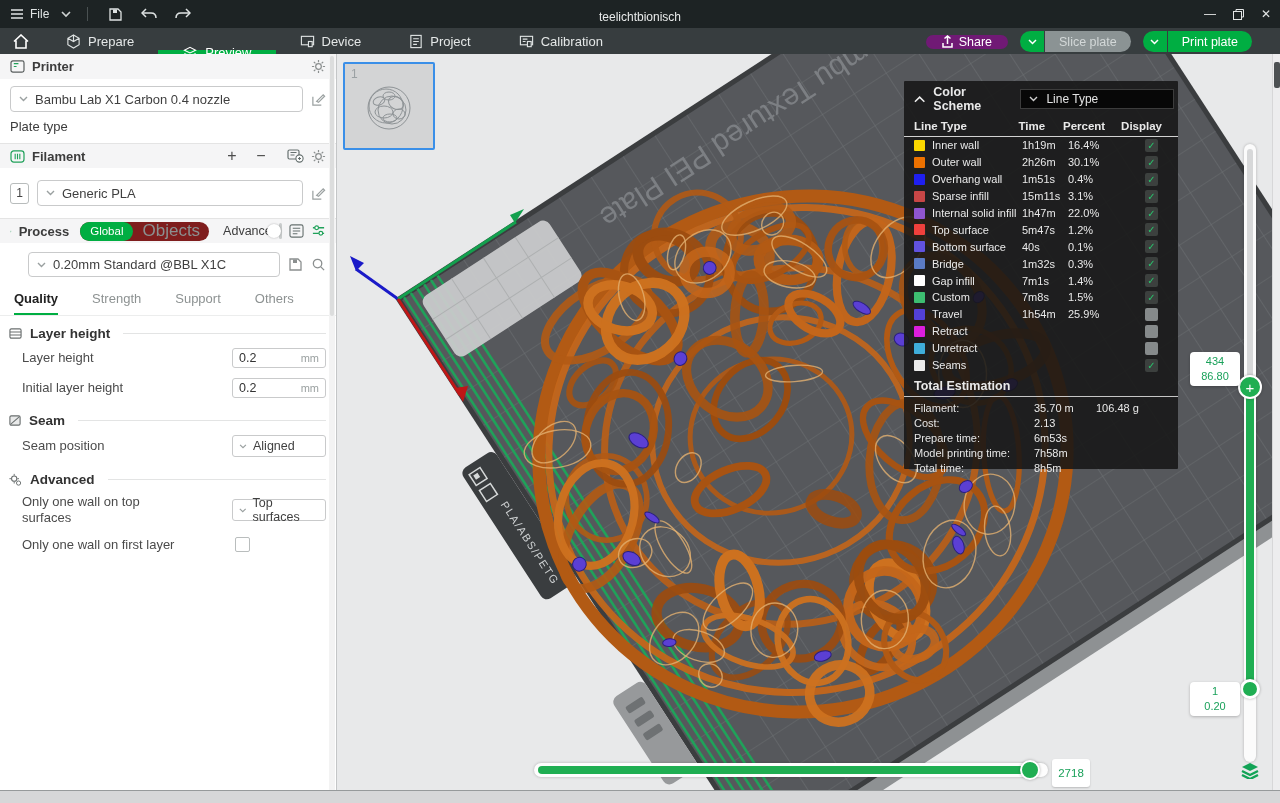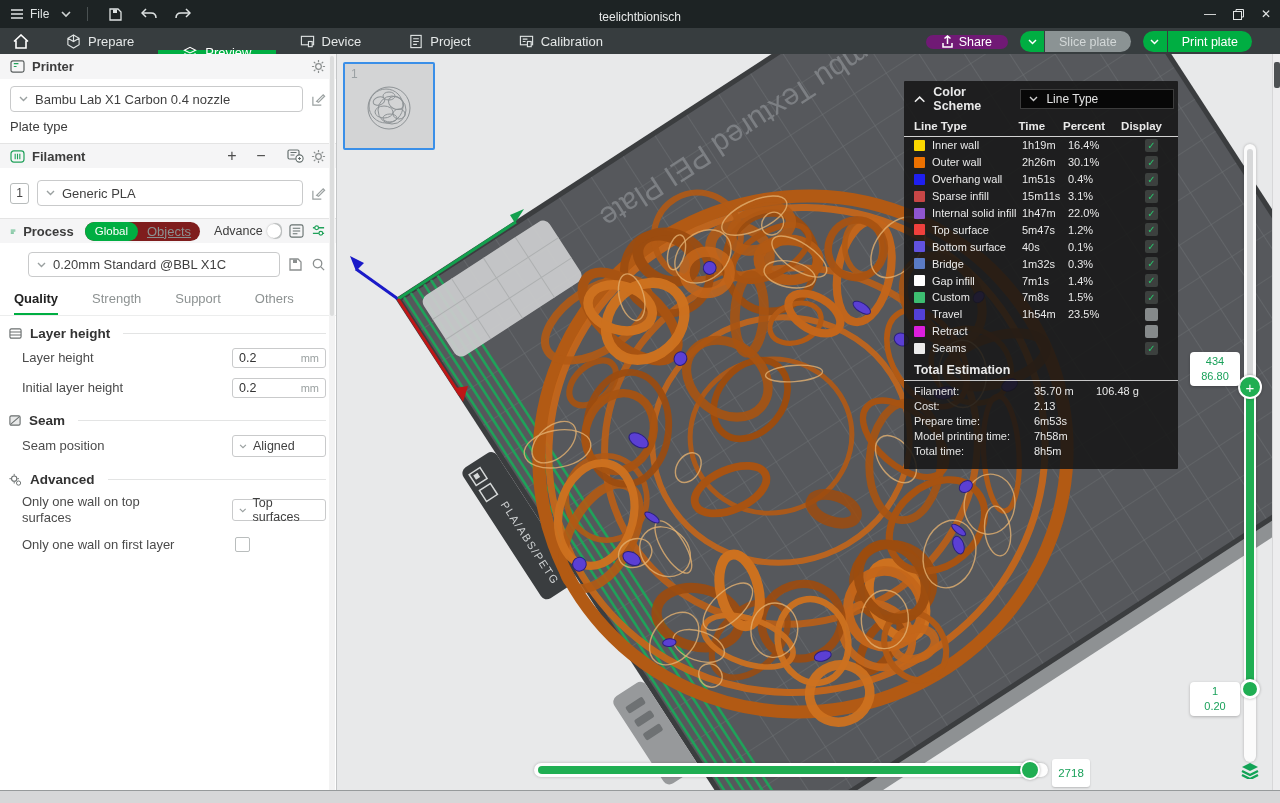--- a/index.html
+++ b/index.html
@@ -38,21 +38,21 @@
   .row { display:flex; align-items:center; padding:7px 10px 3px 10px; gap:8px; }
   .sel { flex:1; height:26px; border:1px solid #c9cacb; border-radius:4px; background:#fff; display:flex; align-items:center; gap:7px; padding:0 8px; font-size:13px; color:#3f3f3f; }
   .sel-sm { width:94px; height:22px; border:1px solid #c9cacb; border-radius:3px; background:#fff; display:flex; align-items:center; gap:6px; padding:0 6px; font-size:12.5px; color:#3f3f3f; }
   .lbl { font-size:13px; color:#3c3c3c; }
   .plabel { flex:1; font-size:13px; color:#4b4b4b; line-height:1.25; }
   .inp { width:94px; height:20px; border:1px solid #c9cacb; border-radius:3px; background:#fff; display:flex; align-items:center; font-size:12.5px; color:#333; padding:0 6px; }
   .inp .u { margin-left:auto; color:#9aa0a0; font-size:11px; }
   .fil-idx { width:19px; height:21px; border:1px solid #b8bcbc; border-radius:3px; display:flex; align-items:center; justify-content:center; font-size:12px; color:#444; }
   .pillwrap { background:#7f1d1d; border-radius:10px; display:flex; height:19px; align-items:center; }
   .pill-on { background:#00ae42; color:#fff; border-radius:10px; font-size:11.5px; padding:0 10px; height:19px; display:flex; align-items:center; }
-  .pill-off { color:#8b9090; font-size:13px; padding:0 9px;text-decoration:underline; }
+  .pill-off { color:#8b9090; font-size:17px; padding:0 9px; }
   .toggle { width:30px; height:16px; border-radius:8px; background:#c9cccc; position:relative; }
   .toggle .knob { position:absolute; right:1px; top:1px; width:14px; height:14px; border-radius:50%; background:#fff; box-shadow:0 0 2px rgba(0,0,0,.3); }
   .ptabs { display:flex; gap:0; padding:6px 0 0 14px; border-bottom:1px solid #eceded; }
   .ptab { font-size:13px; color:#8d9292; padding:4px 0 7px 0; margin-right:34px; }
   .ptab.active { color:#222; font-weight:bold; border-bottom:2px solid #00ae42; }
   .grp-head { display:flex; align-items:center; gap:7px; padding:10px 10px 2px 8px; }
   .grp-head .t { font-size:13.5px; font-weight:bold; color:#333; white-space:nowrap; }
   .grp-head .line { flex:1; height:1px; background:#e3e4e4; margin-left:6px; }
   .prow { display:flex; align-items:center; padding:5px 10px 5px 22px; }
   .chk { width:15px; height:15px; border:1px solid #b9bdbd; border-radius:2px; background:#fff; }
@@ -689,26 +689,33 @@
           <span class="sw" style="background:#3DBE71"></span>
           <span class="ll">Custom</span>
           <span class="lt">7m8s</span>
           <span class="lp">1.5%</span>
           <span class="lc on">✓</span>
         </div>
         <div class="lrow">
           <span class="sw" style="background:#5340D6"></span>
           <span class="ll">Travel</span>
           <span class="lt">1h54m</span>
-          <span class="lp">23.5%</span>
+          <span class="lp">25.9%</span>
           <span class="lc "></span>
         </div>
         <div class="lrow">
           <span class="sw" style="background:#DD1EDD"></span>
           <span class="ll">Retract</span>
+          <span class="lt"></span>
+          <span class="lp"></span>
+          <span class="lc "></span>
+        </div>
+        <div class="lrow">
+          <span class="sw" style="background:#3FAEDB"></span>
+          <span class="ll">Unretract</span>
           <span class="lt"></span>
           <span class="lp"></span>
           <span class="lc "></span>
         </div>
         <div class="lrow">
           <span class="sw" style="background:#ECECEC"></span>
           <span class="ll">Seams</span>
           <span class="lt"></span>
           <span class="lp"></span>
           <span class="lc on">✓</span>

